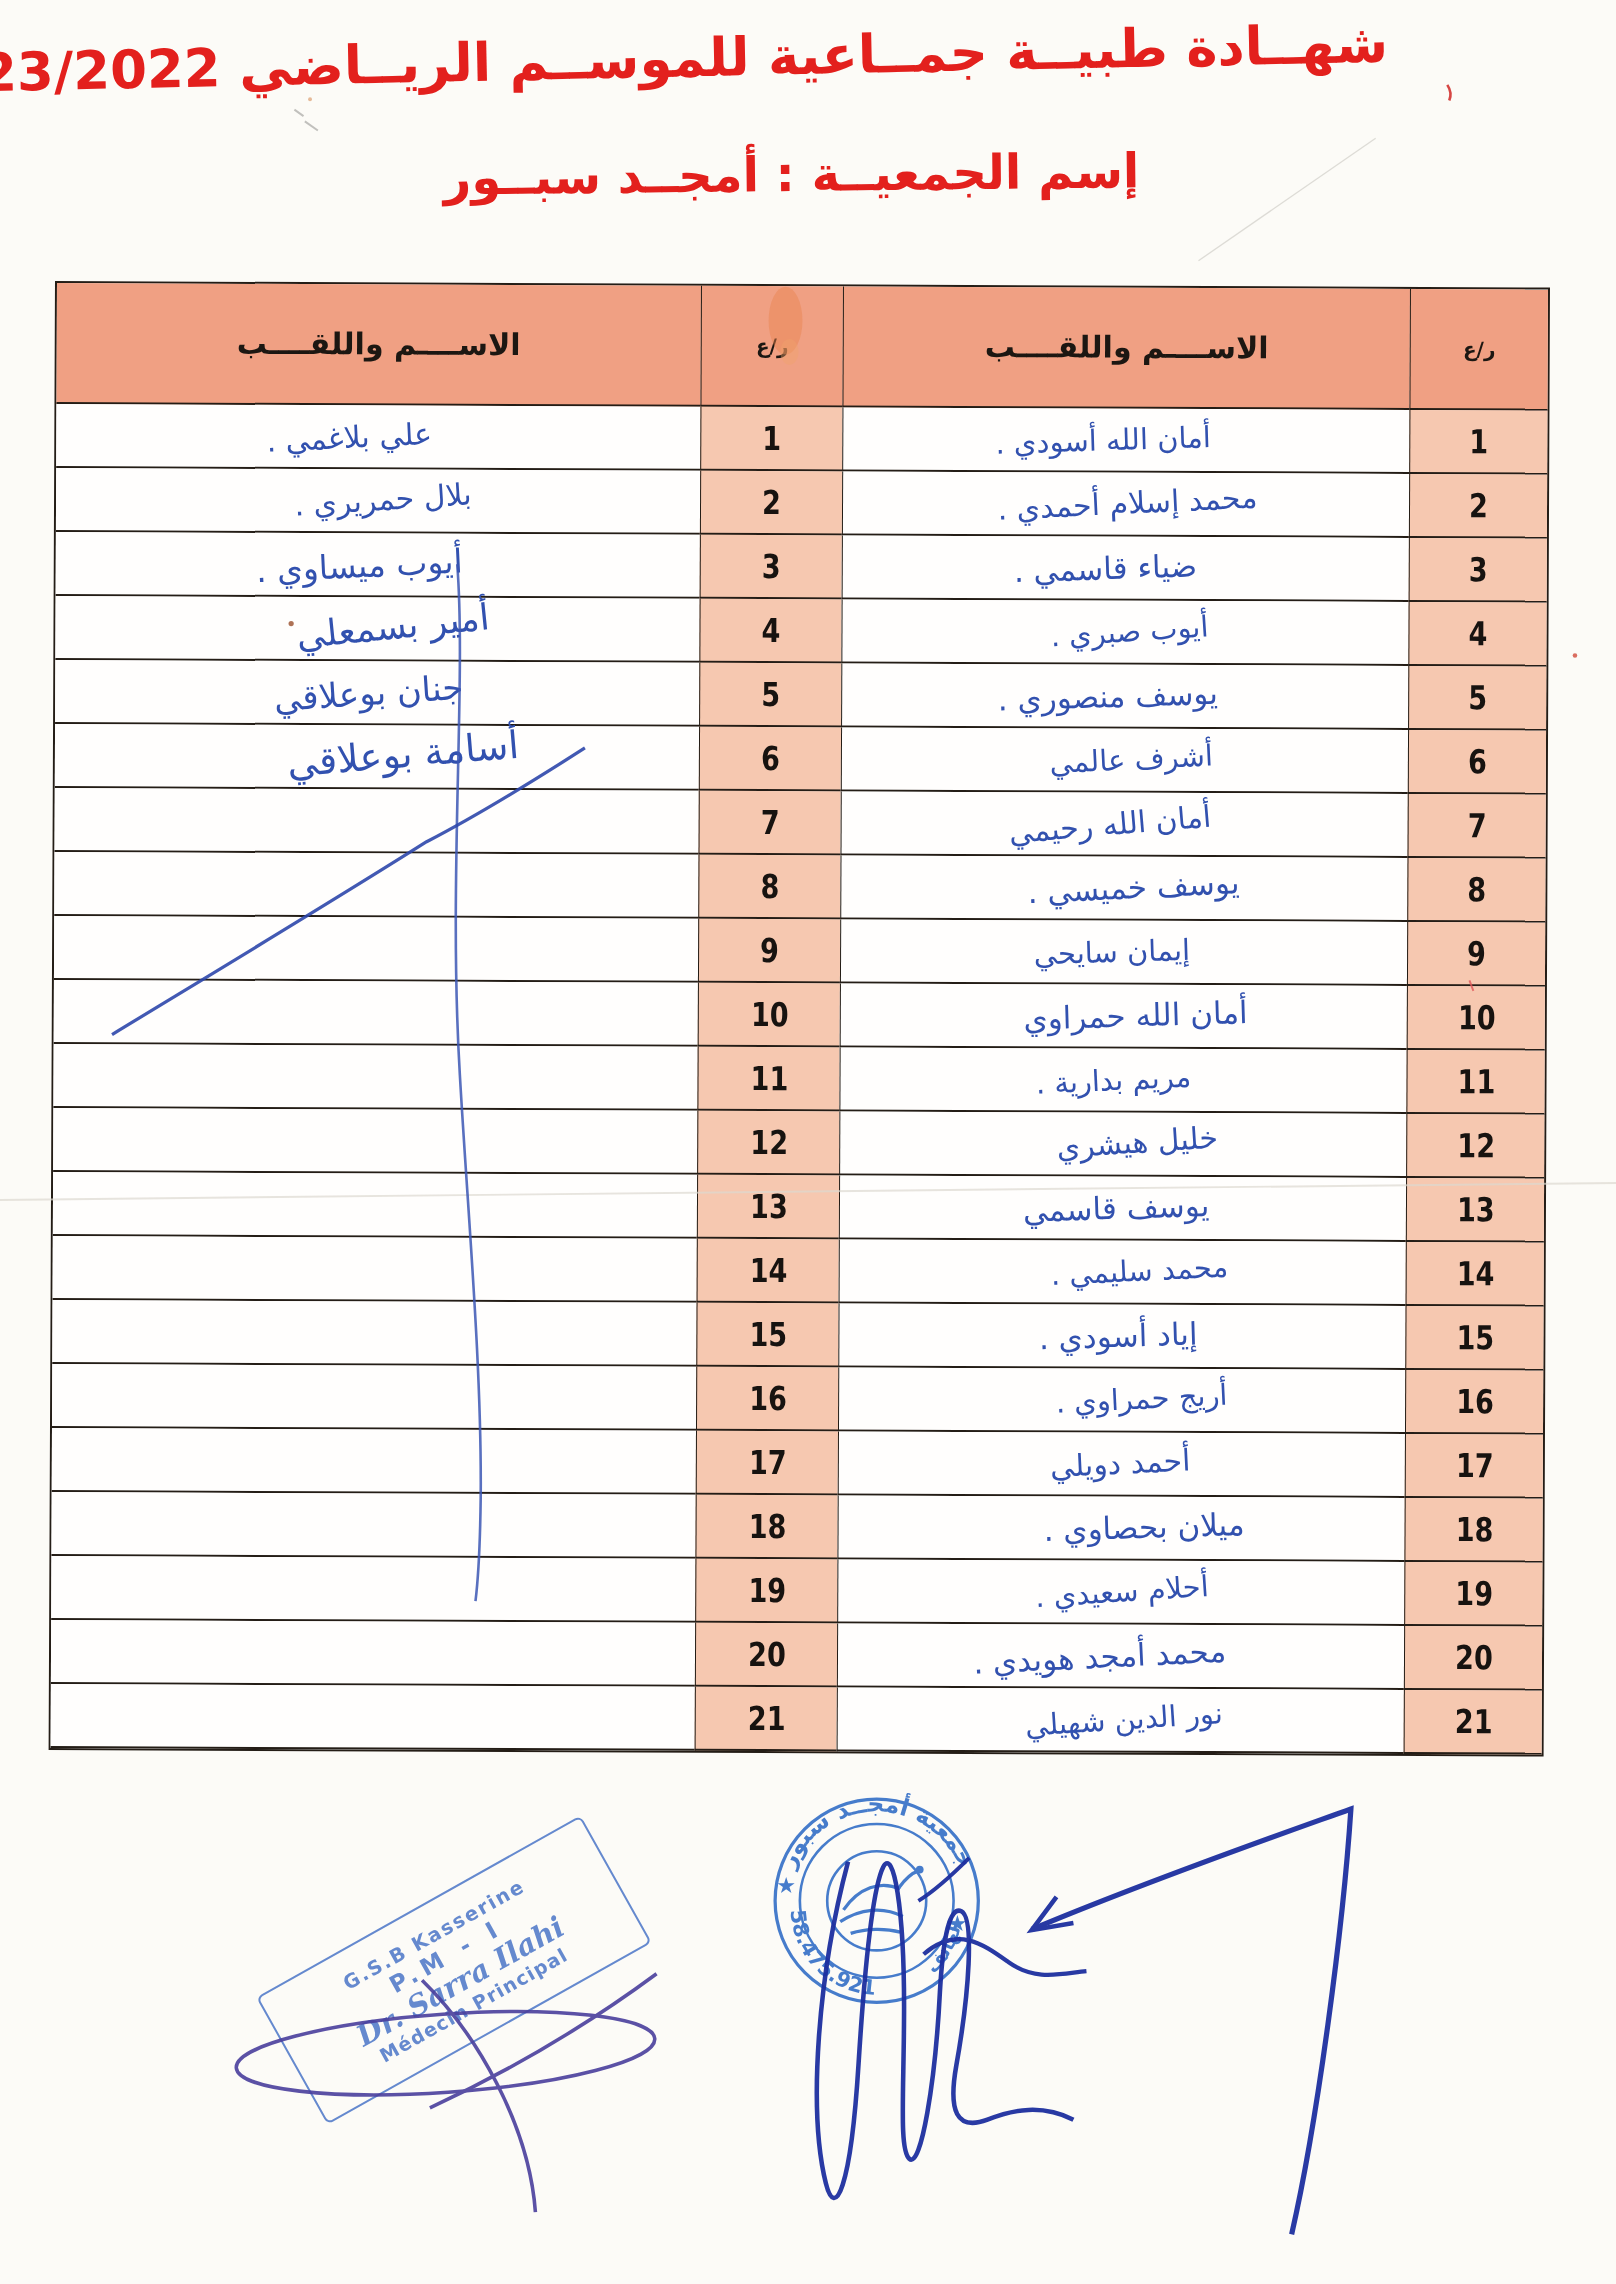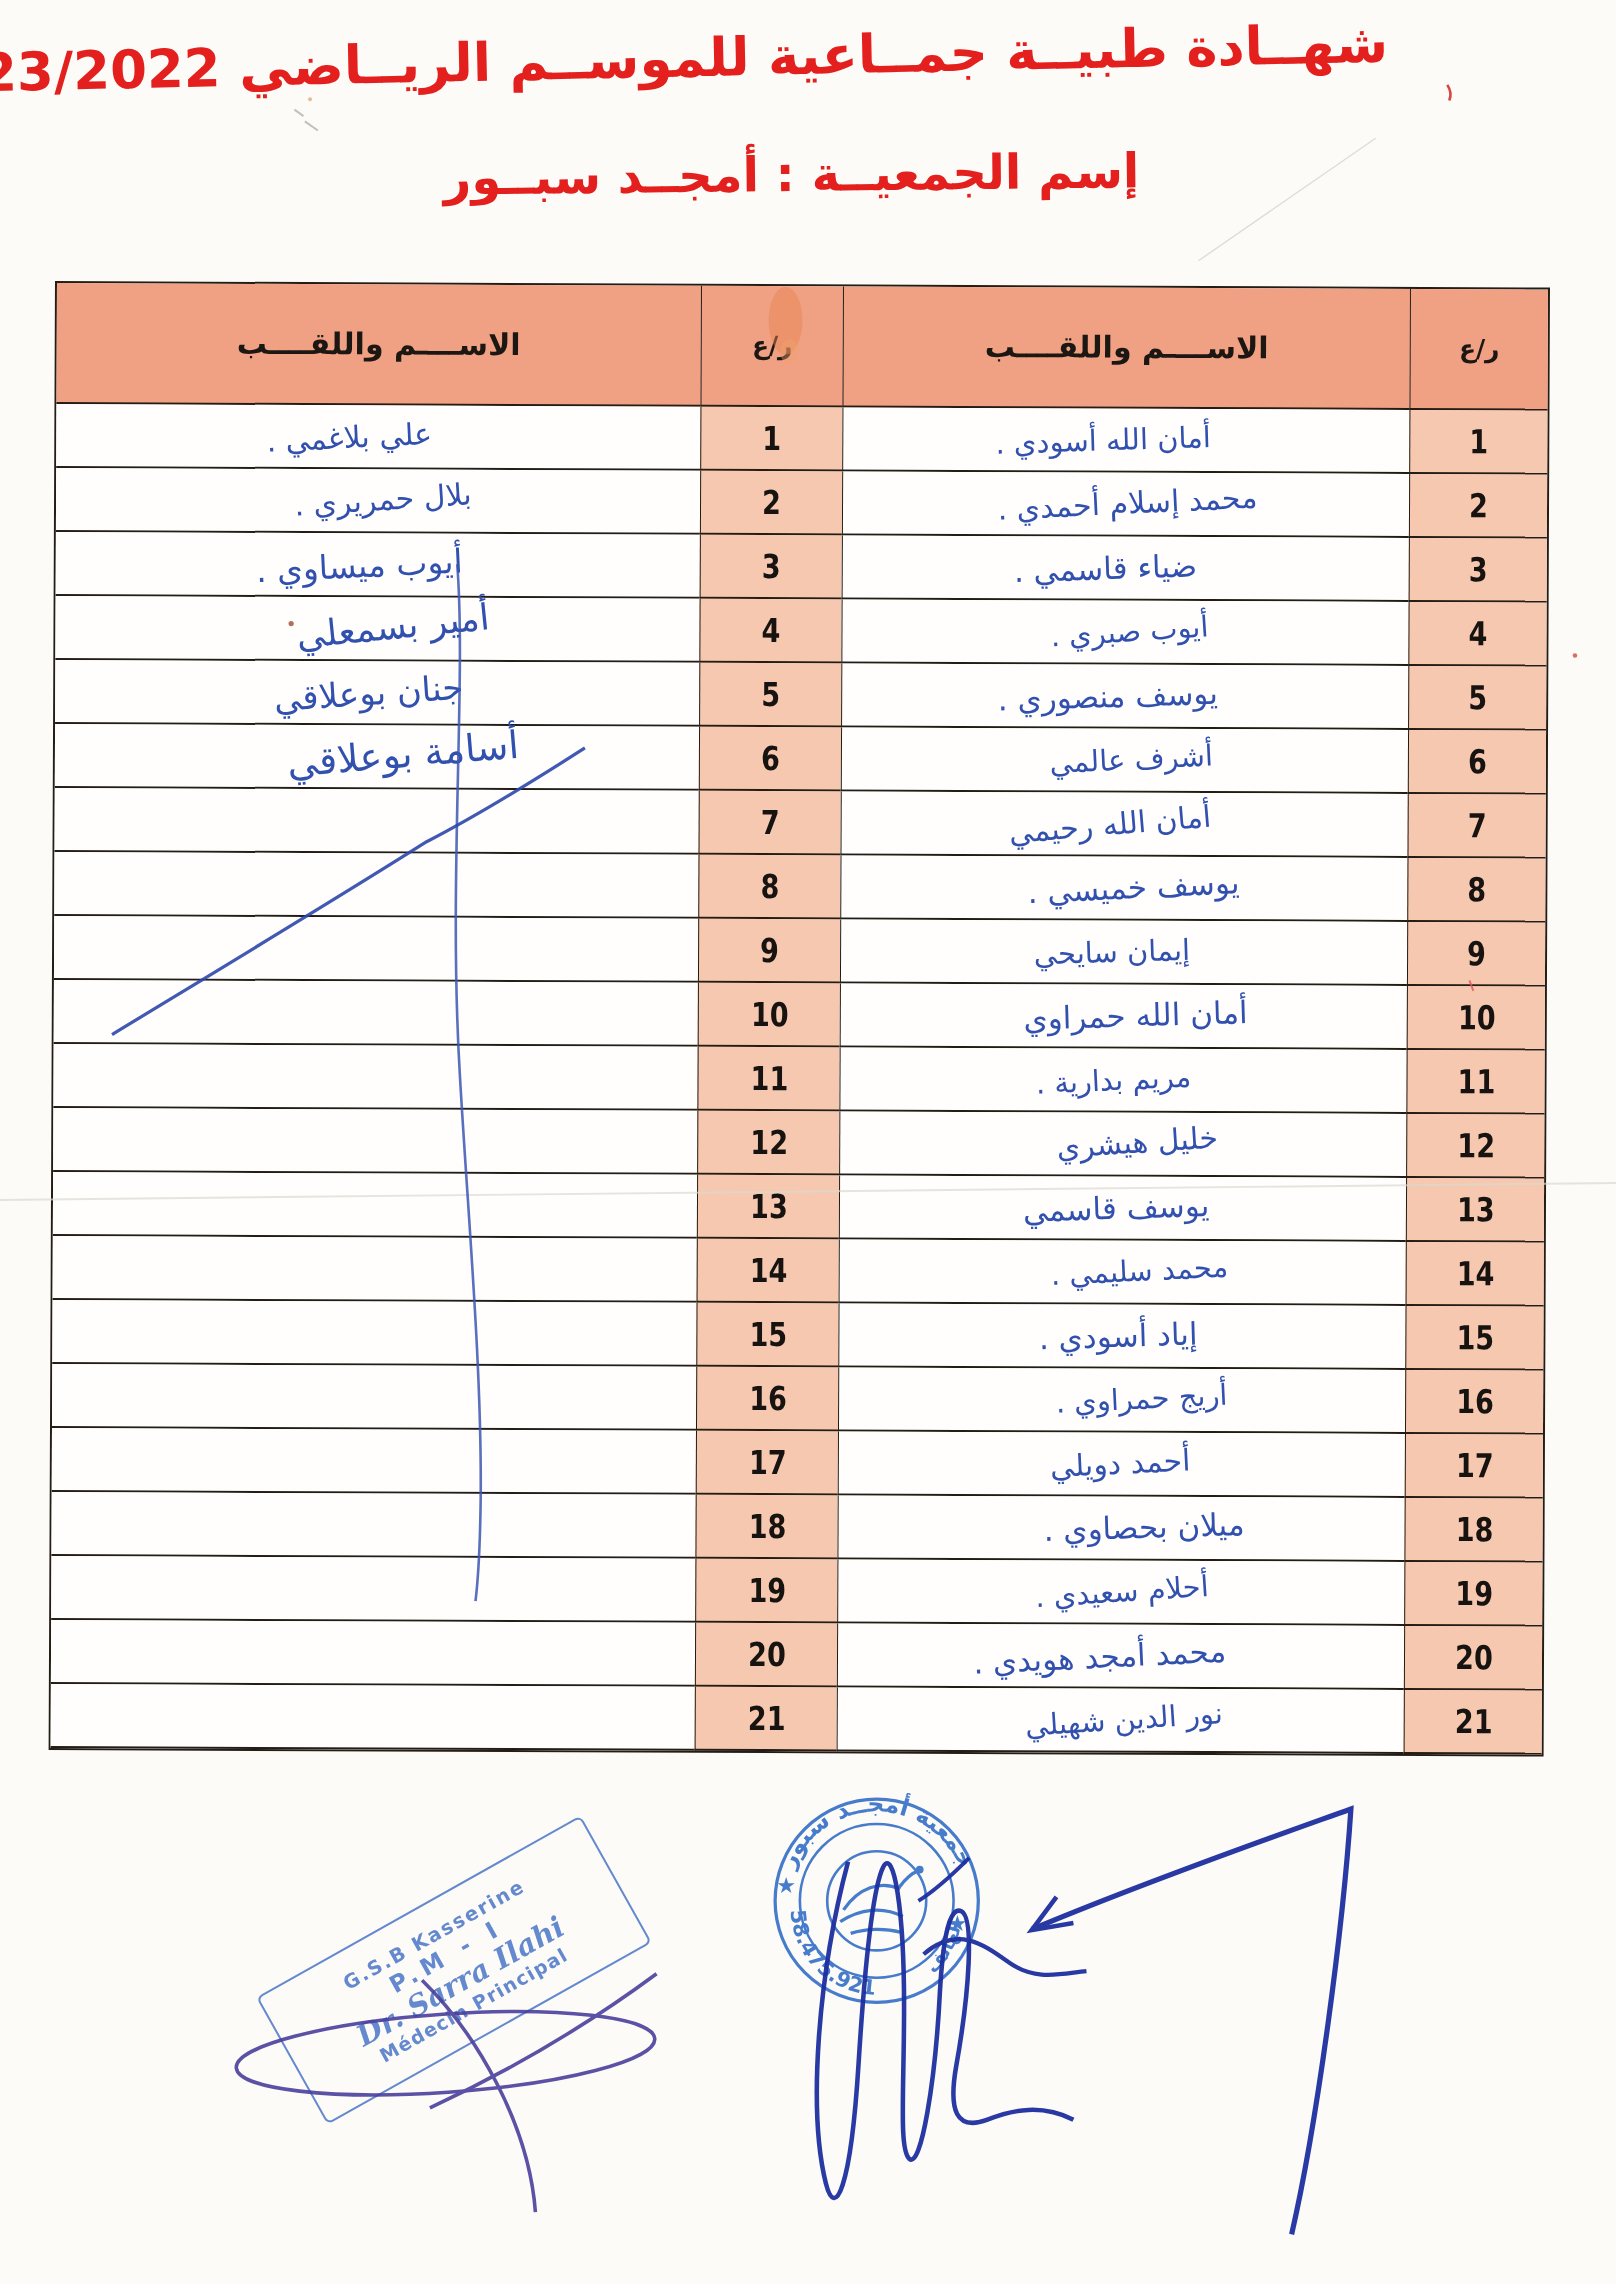--- a/index.html
+++ b/index.html
@@ -24,21 +24,21 @@
     border:2.6px solid #241d16;background:#fffefd;
     transform:rotate(0.25deg);transform-origin:left top;
   }
   .c{
     border-left:1.3px solid #241d16;border-bottom:2px solid #241d16;
     display:flex;align-items:center;justify-content:center;position:relative;
     overflow:visible;
   }
   .tbl > .c:nth-child(4n+1){border-left:none;}
   .hdr{background:#f0a083;font-weight:800;font-size:30px;color:#1c1712;direction:rtl;border-bottom:2.6px solid #241d16;}
-  .hdr.serial{font-size:25px;}
+  .hdr.serial{font-size:20px;}
   .num{background:#f6c8b0;color:#171310;}
   .num span{display:inline-block;font-weight:800;font-size:33px;transform:scaleX(.82);}
   .name{background:#fffefd;}
   .hw{font-size:30px;color:#3251af;direction:rtl;white-space:nowrap;line-height:1;}
   .overlay{position:absolute;left:0;top:0;pointer-events:none;}
   .doctor-stamp{
     position:absolute;left:268px;top:1897px;width:368px;height:142px;
     border:2.6px solid #4b76c8;border-radius:6.5px;
     transform:rotate(-29.3deg);
     display:flex;flex-direction:column;align-items:center;justify-content:center;

